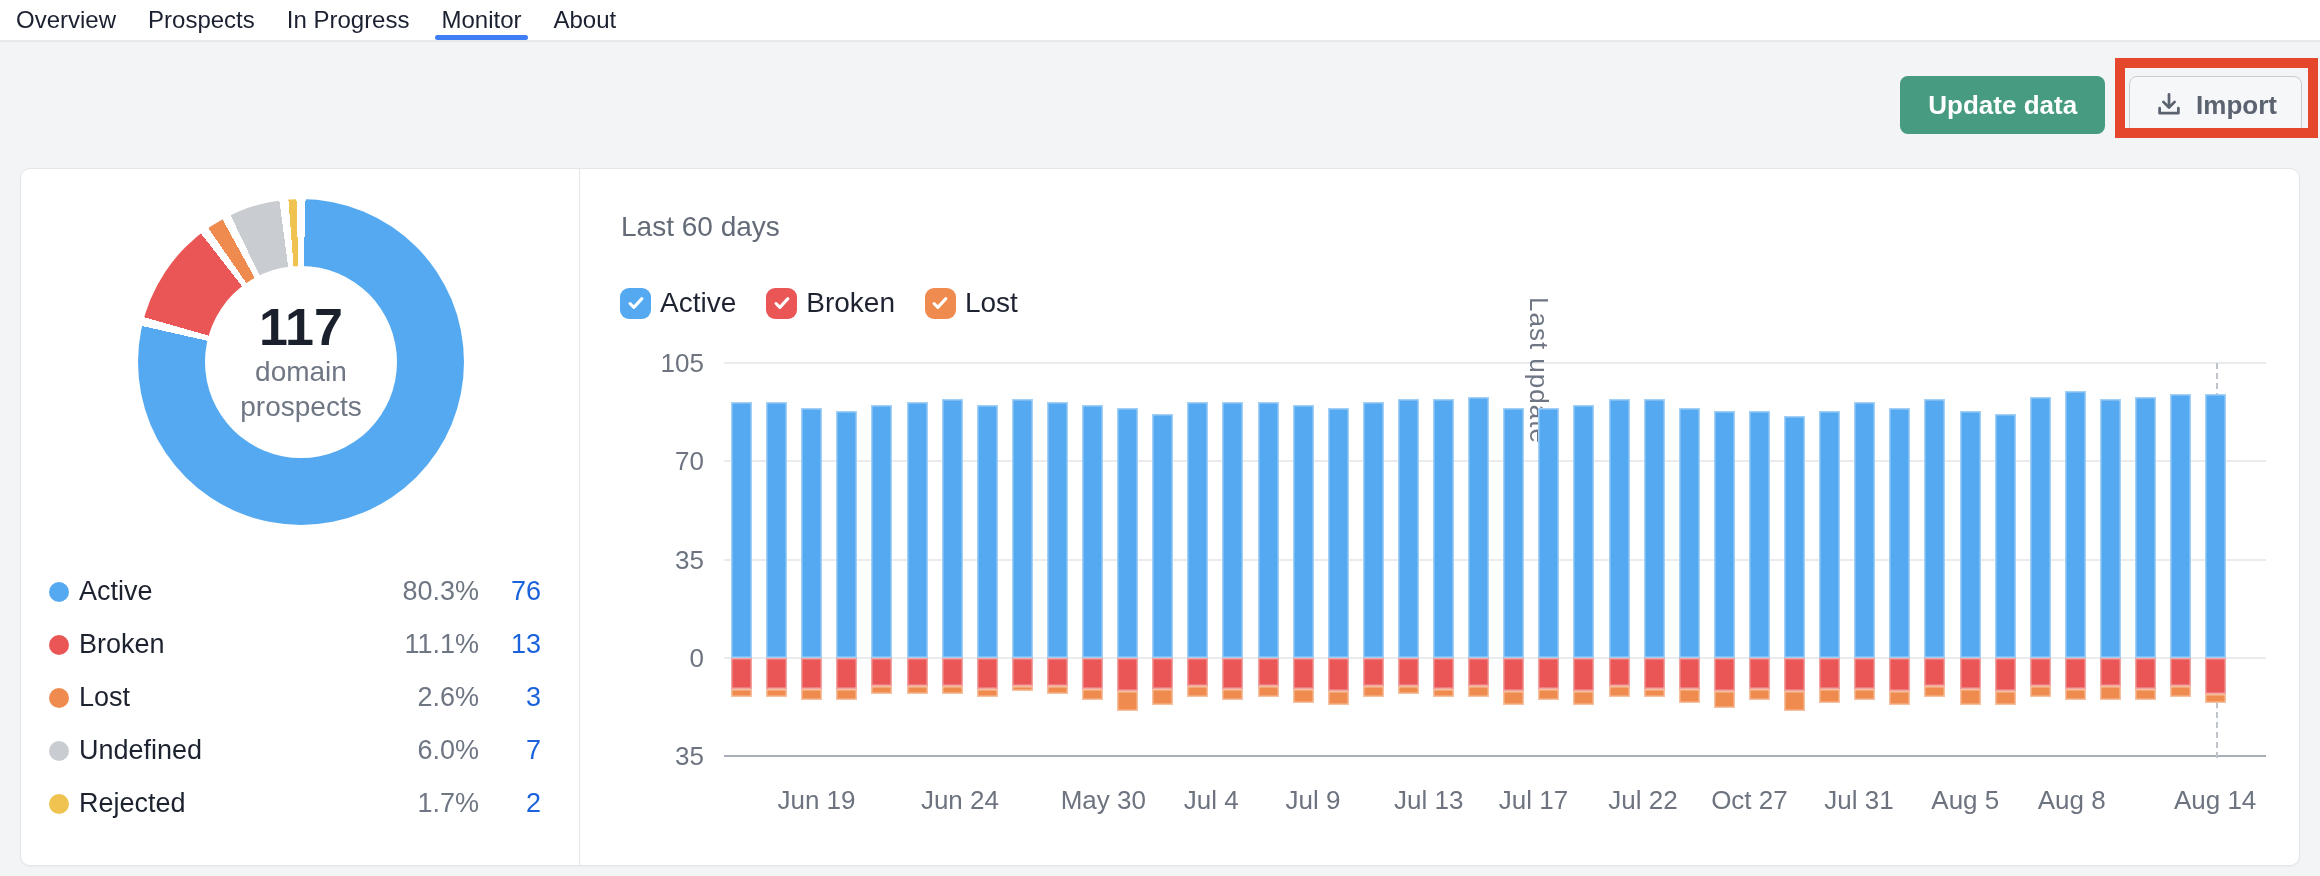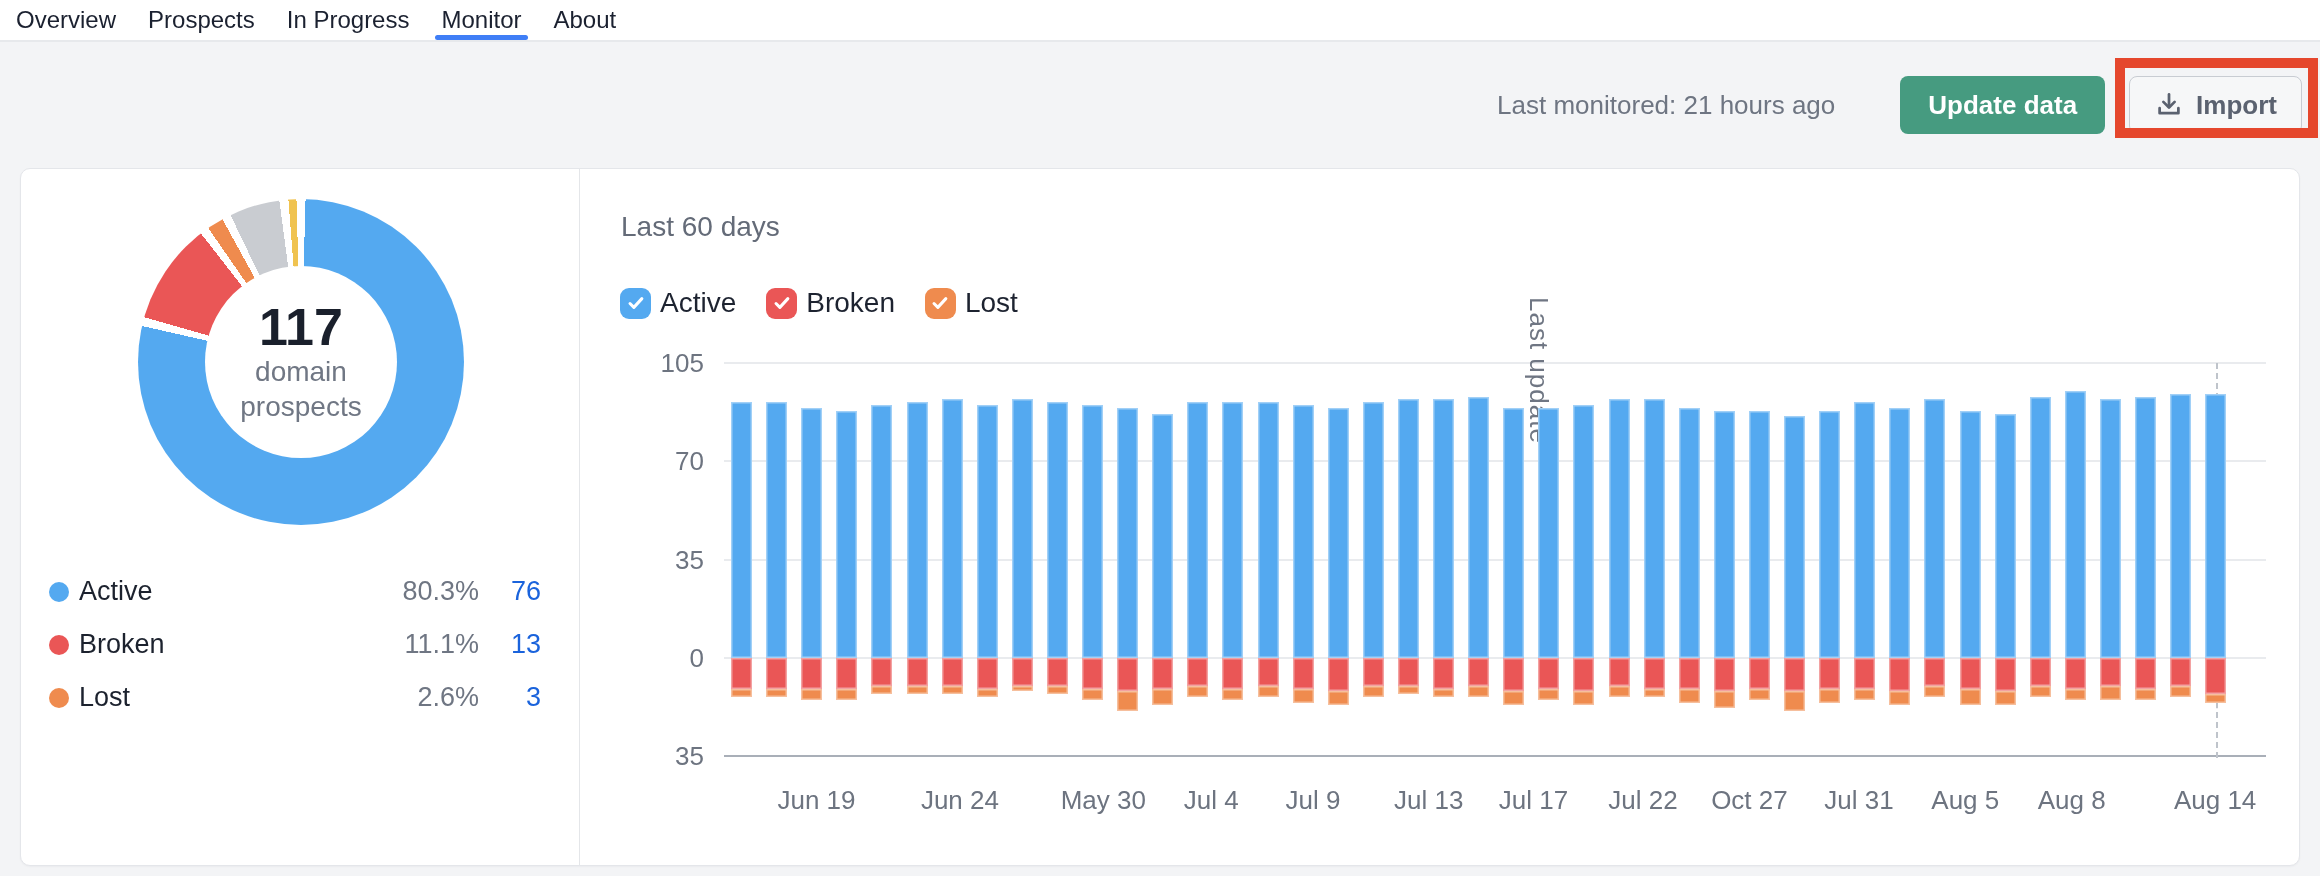--- a/index.html
+++ b/index.html
@@ -84,21 +84,20 @@
       <div class="tab">Overview</div>
       <div class="tab">Prospects</div>
       <div class="tab">In Progress</div>
       <div class="tab active">Monitor</div>
       <div class="tab">About</div>
     </div>
 </nav>
 
 <header class="header">
   <div class="header-right">
-    <span class="last-monitored">Last monitored: 21 hours ago</span>
     <button class="btn-green">Update data</button>
     <div class="import-wrap">
       <button class="btn-import">
         <span style="display:flex;">
           <svg width="30" height="30" viewBox="0 0 24 24" fill="none" stroke="#5b6270" stroke-width="2.2" stroke-linecap="round" stroke-linejoin="round">
             <path d="M12 3.5v10"></path>
               <path d="M7.5 9.5 L12 14 L16.5 9.5"></path>
               <path d="M4.5 14.5v4h15v-4"></path>
           </svg>
         </span>
@@ -131,20 +130,32 @@
         <div class="legend-label">Broken</div>
         <div class="legend-pct">11.1%</div>
         <div class="legend-count">13</div>
       </div>
       <div class="legend-row">
         <div class="legend-dot" style="background: rgb(239, 139, 78);"></div>
         <div class="legend-label">Lost</div>
         <div class="legend-pct">2.6%</div>
         <div class="legend-count">3</div>
       </div>
+      <div class="legend-row">
+        <div class="legend-dot" style="background: rgb(201, 204, 209);"></div>
+        <div class="legend-label">Undefined</div>
+        <div class="legend-pct">6.0%</div>
+        <div class="legend-count">7</div>
+      </div>
+      <div class="legend-row">
+        <div class="legend-dot" style="background: rgb(240, 195, 80);"></div>
+        <div class="legend-label">Rejected</div>
+        <div class="legend-pct">1.7%</div>
+        <div class="legend-count">2</div>
+      </div>
     </div>
 
   <div class="chart-title">Last 60 days</div>
   <div id="filters">
       <div class="filter-item">
         <div class="filter-box" style="background: rgb(84, 169, 240);">
           <svg width="20" height="20" viewBox="0 0 16 16" fill="none">
             <path d="M3.2 8.4l3.1 3.1 6.4-7" stroke="#fff" stroke-width="2.4" stroke-linecap="round" stroke-linejoin="round"></path>
           </svg>
         </div>

